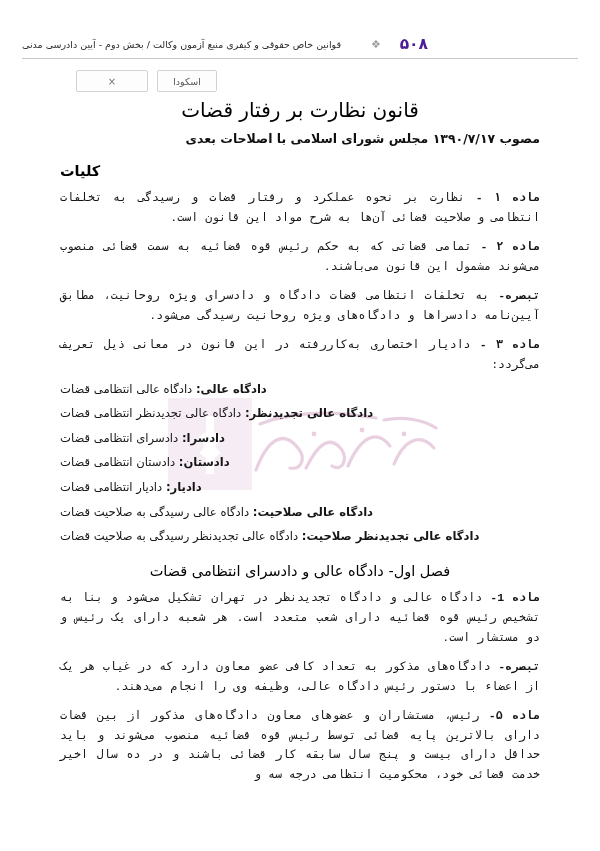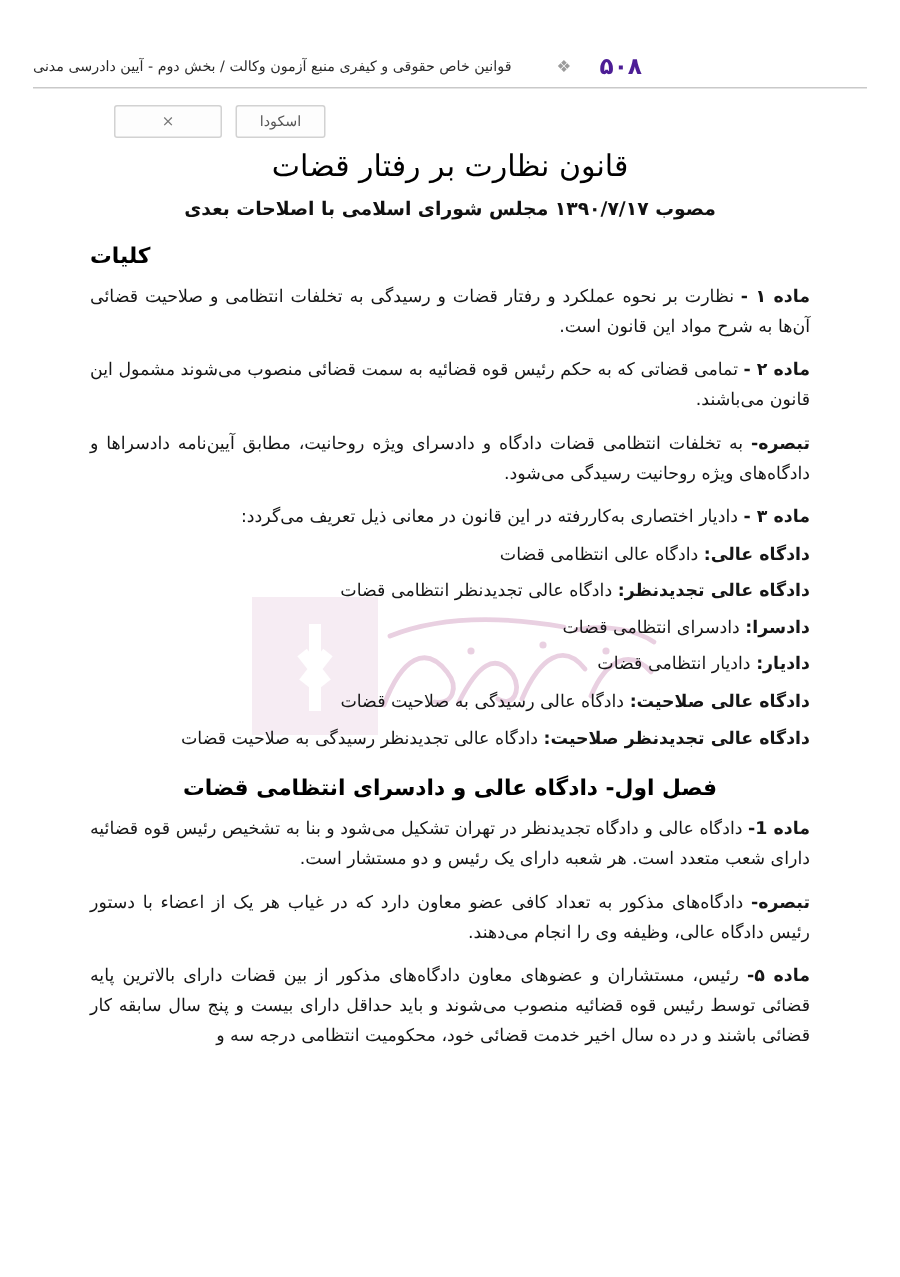--- a/index.html
+++ b/index.html
@@ -157,59 +157,59 @@
 
   .doc-title {
     text-align: center;
     font-size: 20px;
     font-weight: normal;
     color: #000;
     margin: 36px 0 0 0;
     letter-spacing: -0.2px;
   }
   .doc-subtitle {
-    text-align: center;
     font-size: 12.5px;
     font-weight: bold;
     color: #111;
     margin: 9px 0 0 0;
   }
   .section-heading {
     text-align: left;
     font-size: 14.5px;
     font-weight: bold;
     color: #000;
     margin: 17px 0 4px 0;
   }
   .chapter-heading {
     text-align: center;
     font-size: 14.5px;
-    font-weight: bold;
+    font-weight: normal;
     color: #000;
     margin: 16px 0 6px 0;
   }
 
   p.para {
     font-size: 11.6px;
     line-height: 1.72;
     color: #161616;
     margin: 9px 0 0 0;
     text-align: justify;
     text-align-last: right;
+    font-family: Liberation Mono, monospace;
   }
   p.para .lead {
     font-weight: bold;
   }
 
   .def-line {
     font-size: 11.6px;
     line-height: 1.78;
     color: #161616;
     margin: 4px 0 0 0;
-    text-align: right;
+    text-align: left;
     direction: rtl;
   }
   .def-line .term {
     font-weight: bold;
   }
   .def-wrap {
     margin-top: 2px;
   }
 </style>
 </head>
@@ -268,20 +268,21 @@
     <p class="para"><span class="lead">ماده ۲ -</span><span> تمامی قضاتی که به حکم رئیس قوه قضائیه به سمت قضائی منصوب می‌شوند مشمول این قانون می‌باشند.</span></p>
 
     <p class="para"><span class="lead">تبصره-</span><span> به تخلفات انتظامی قضات دادگاه و دادسرای ویژه روحانیت، مطابق آیین‌نامه دادسراها و دادگاه‌های ویژه روحانیت رسیدگی می‌شود.</span></p>
 
     <p class="para"><span class="lead">ماده ۳ -</span><span> دادیار اختصاری به‌کاررفته در این قانون در معانی ذیل تعریف می‌گردد:</span></p>
 
     <div class="def-wrap">
       <div class="def-line"><span class="term">دادگاه عالی:</span><span> دادگاه عالی انتظامی قضات</span></div>
       <div class="def-line"><span class="term">دادگاه عالی تجدیدنظر:</span><span> دادگاه عالی تجدیدنظر انتظامی قضات</span></div>
       <div class="def-line"><span class="term">دادسرا:</span><span> دادسرای انتظامی قضات</span></div>
+      <div class="def-line"><span class="term">دادستان:</span><span> دادستان انتظامی قضات</span></div>
       <div class="def-line"><span class="term">دادیار:</span><span> دادیار انتظامی قضات</span></div>
       <div class="def-line"><span class="term">دادگاه عالی صلاحیت:</span><span> دادگاه عالی رسیدگی به صلاحیت قضات</span></div>
       <div class="def-line"><span class="term">دادگاه عالی تجدیدنظر صلاحیت:</span><span> دادگاه عالی تجدیدنظر رسیدگی به صلاحیت قضات</span></div>
     </div>
 
     <h2 class="chapter-heading">فصل اول- دادگاه عالی و دادسرای انتظامی قضات</h2>
 
     <p class="para"><span class="lead">ماده 1-</span><span> دادگاه عالی و دادگاه تجدیدنظر در تهران تشکیل می‌شود و بنا به تشخیص رئیس قوه قضائیه دارای شعب متعدد است. هر شعبه دارای یک رئیس و دو مستشار است.</span></p>
 
     <p class="para"><span class="lead">تبصره-</span><span> دادگاه‌های مذکور به تعداد کافی عضو معاون دارد که در غیاب هر یک از اعضاء با دستور رئیس دادگاه عالی، وظیفه وی را انجام می‌دهند.</span></p>

